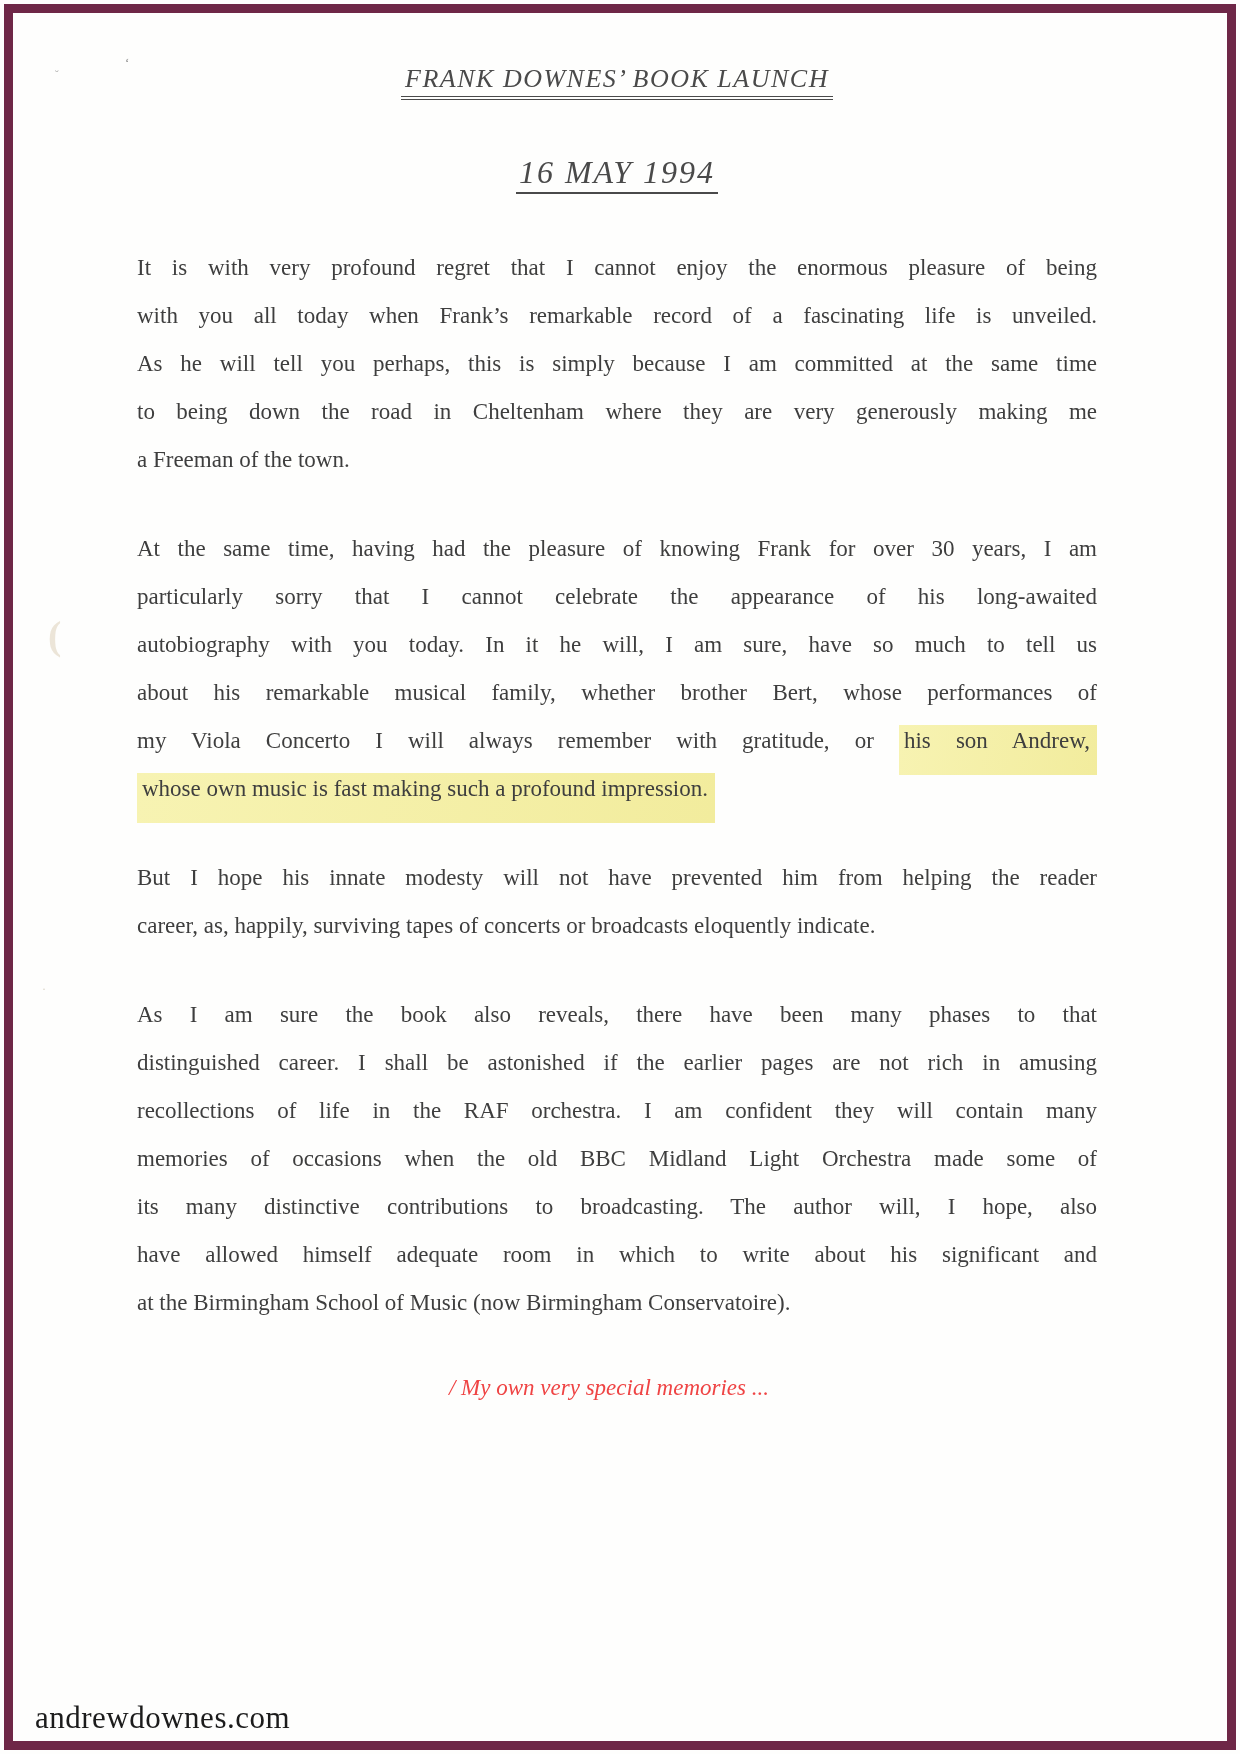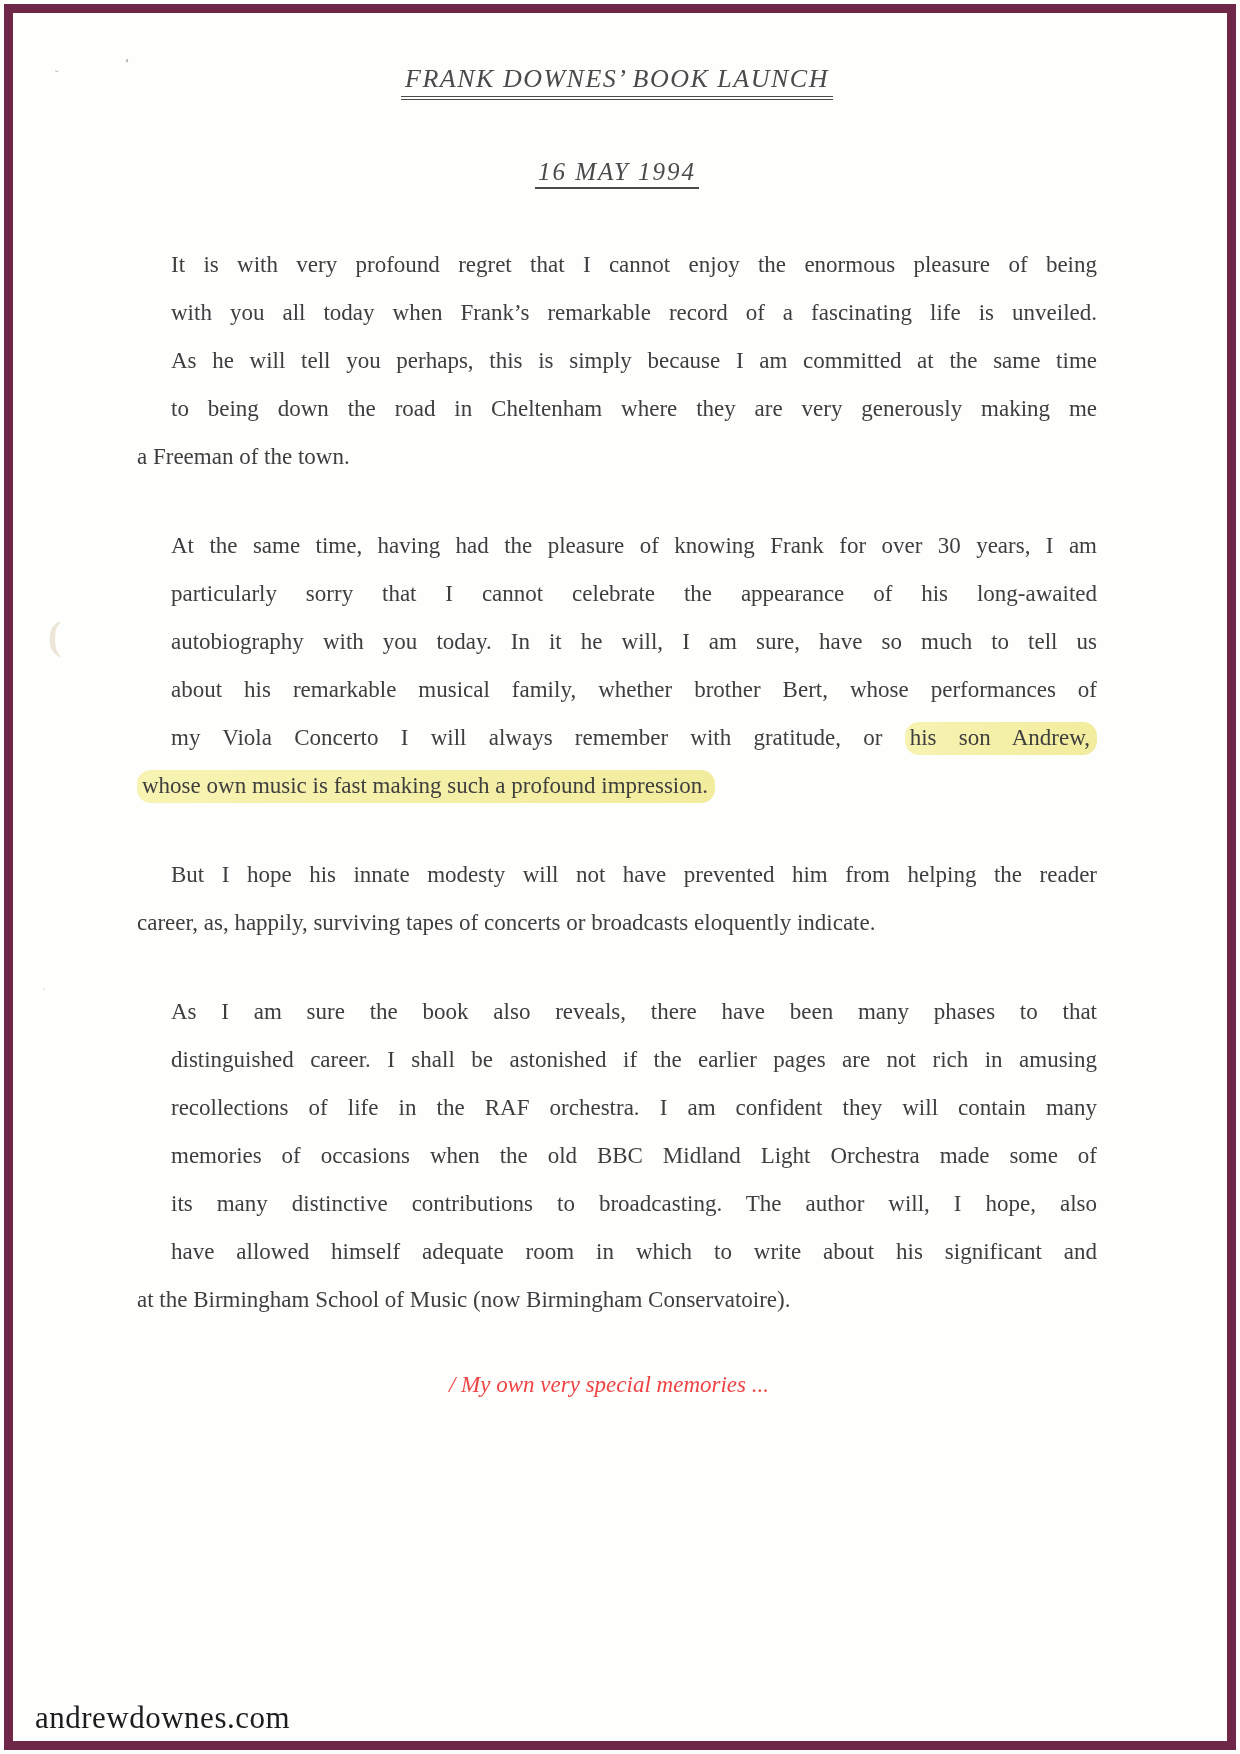--- a/index.html
+++ b/index.html
@@ -29,40 +29,40 @@
     font-style: italic;
     font-size: 26px;
     letter-spacing: 1.5px;
     color: #4a4a4a;
     border-bottom: 4px double #4a4a4a;
     padding: 0 4px 3px 4px;
   }
   .date-wrap { text-align: center; margin-top: 56px; line-height: 34px; }
   .doc-date {
     font-style: italic;
-    font-size: 25px;
+    font-size: 32px;
     letter-spacing: 2px;
     color: #4a4a4a;
     border-bottom: 2px solid #4a4a4a;
     padding: 0 3px 2px 3px;
   }
   .paragraphs { margin-top: 49px; }
   .paragraph {
     font-size: 23px;
     line-height: 48px;
     color: #3e3e3e;
     margin: 0 0 41px 0;
   }
   .paragraph:last-child { margin-bottom: 0; }
   .line { text-align: left; }
-  .line.just { text-align: justify; text-align-last: justify; margin-left: 34px; }
+  .line.just { text-align: justify; text-align-last: justify; }
   .hl {
     background: linear-gradient(100deg, #f7f3b2, #f2ec9d);
-    border-radius: 14px;
-    padding: 3px 7px 5px 5px;
+    border-radius: 0;
+    padding: 3px 7px 22px 5px;
     box-decoration-break: clone;
   }
   .closing {
     margin-top: 37px;
     font-style: italic;
     font-size: 23px;
     line-height: 48px;
     color: #ef4444;
     text-align: center;
     padding-right: 16px;

